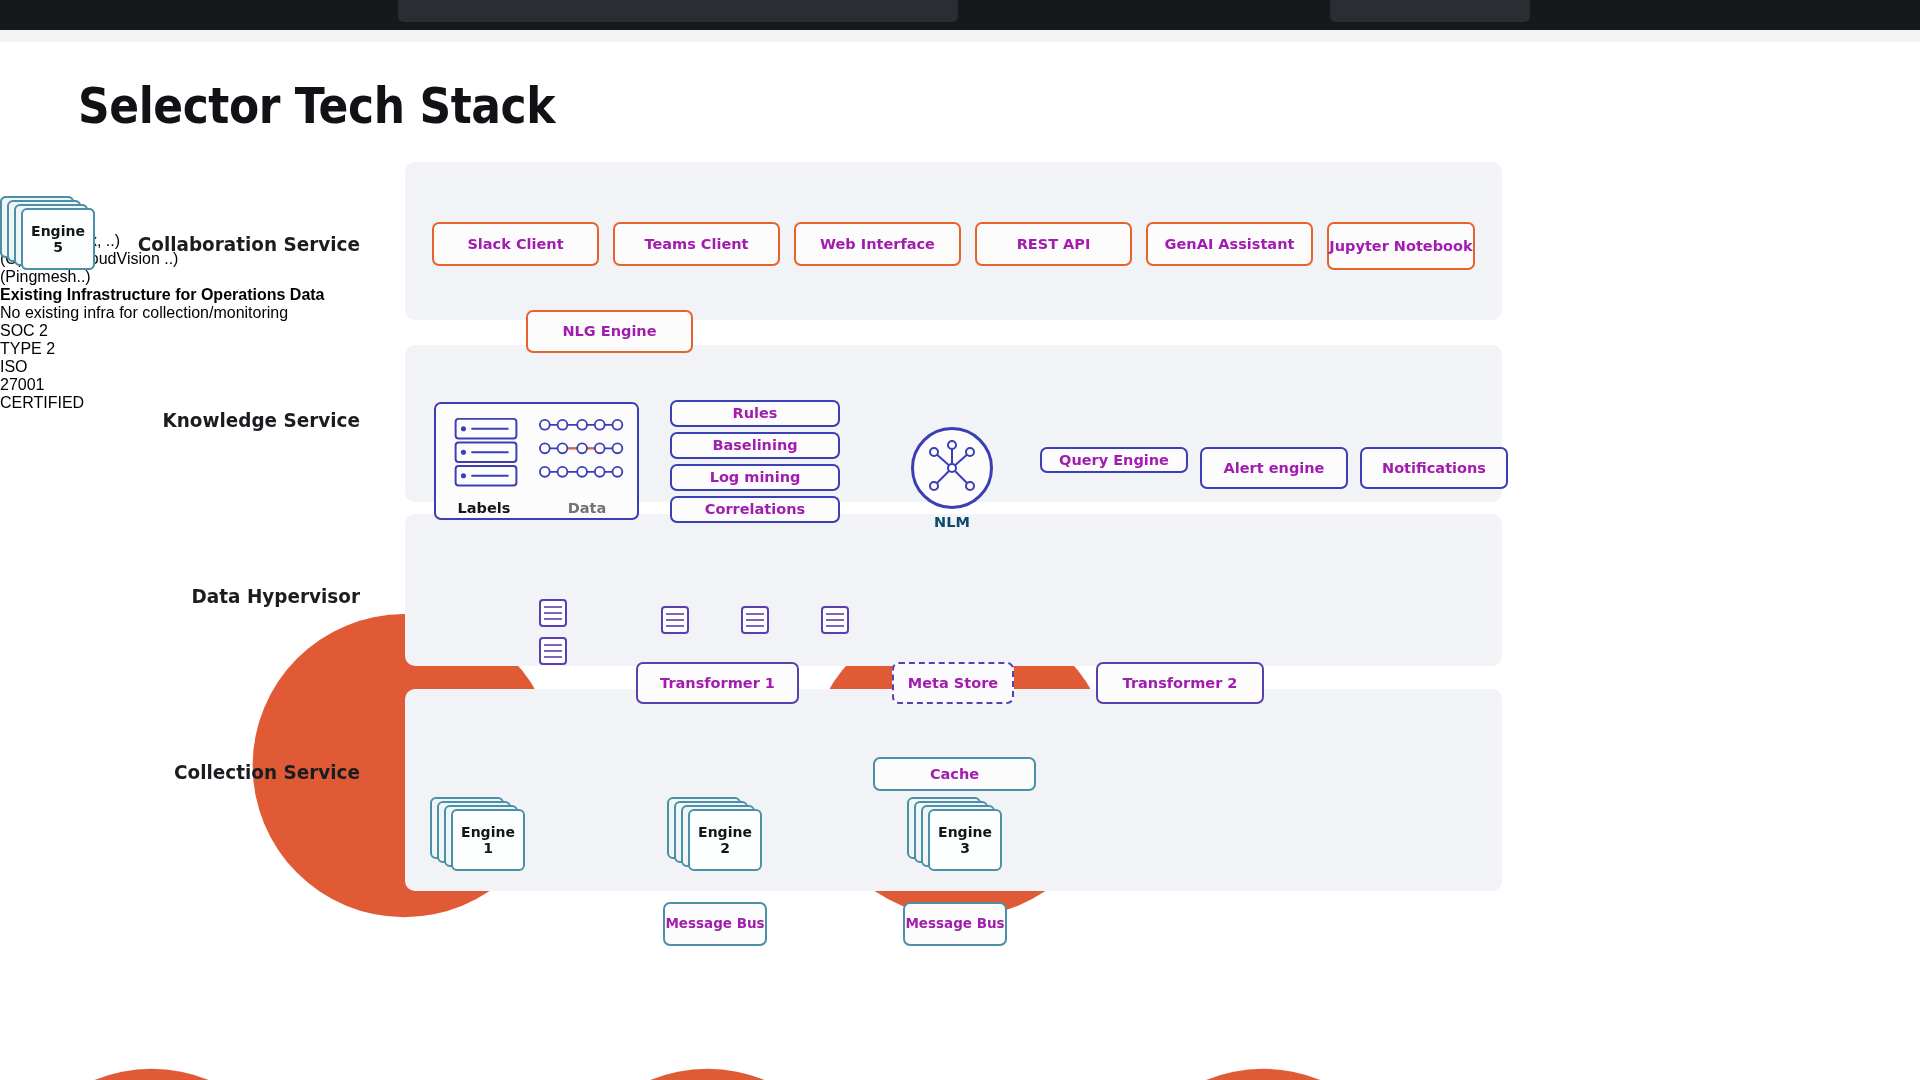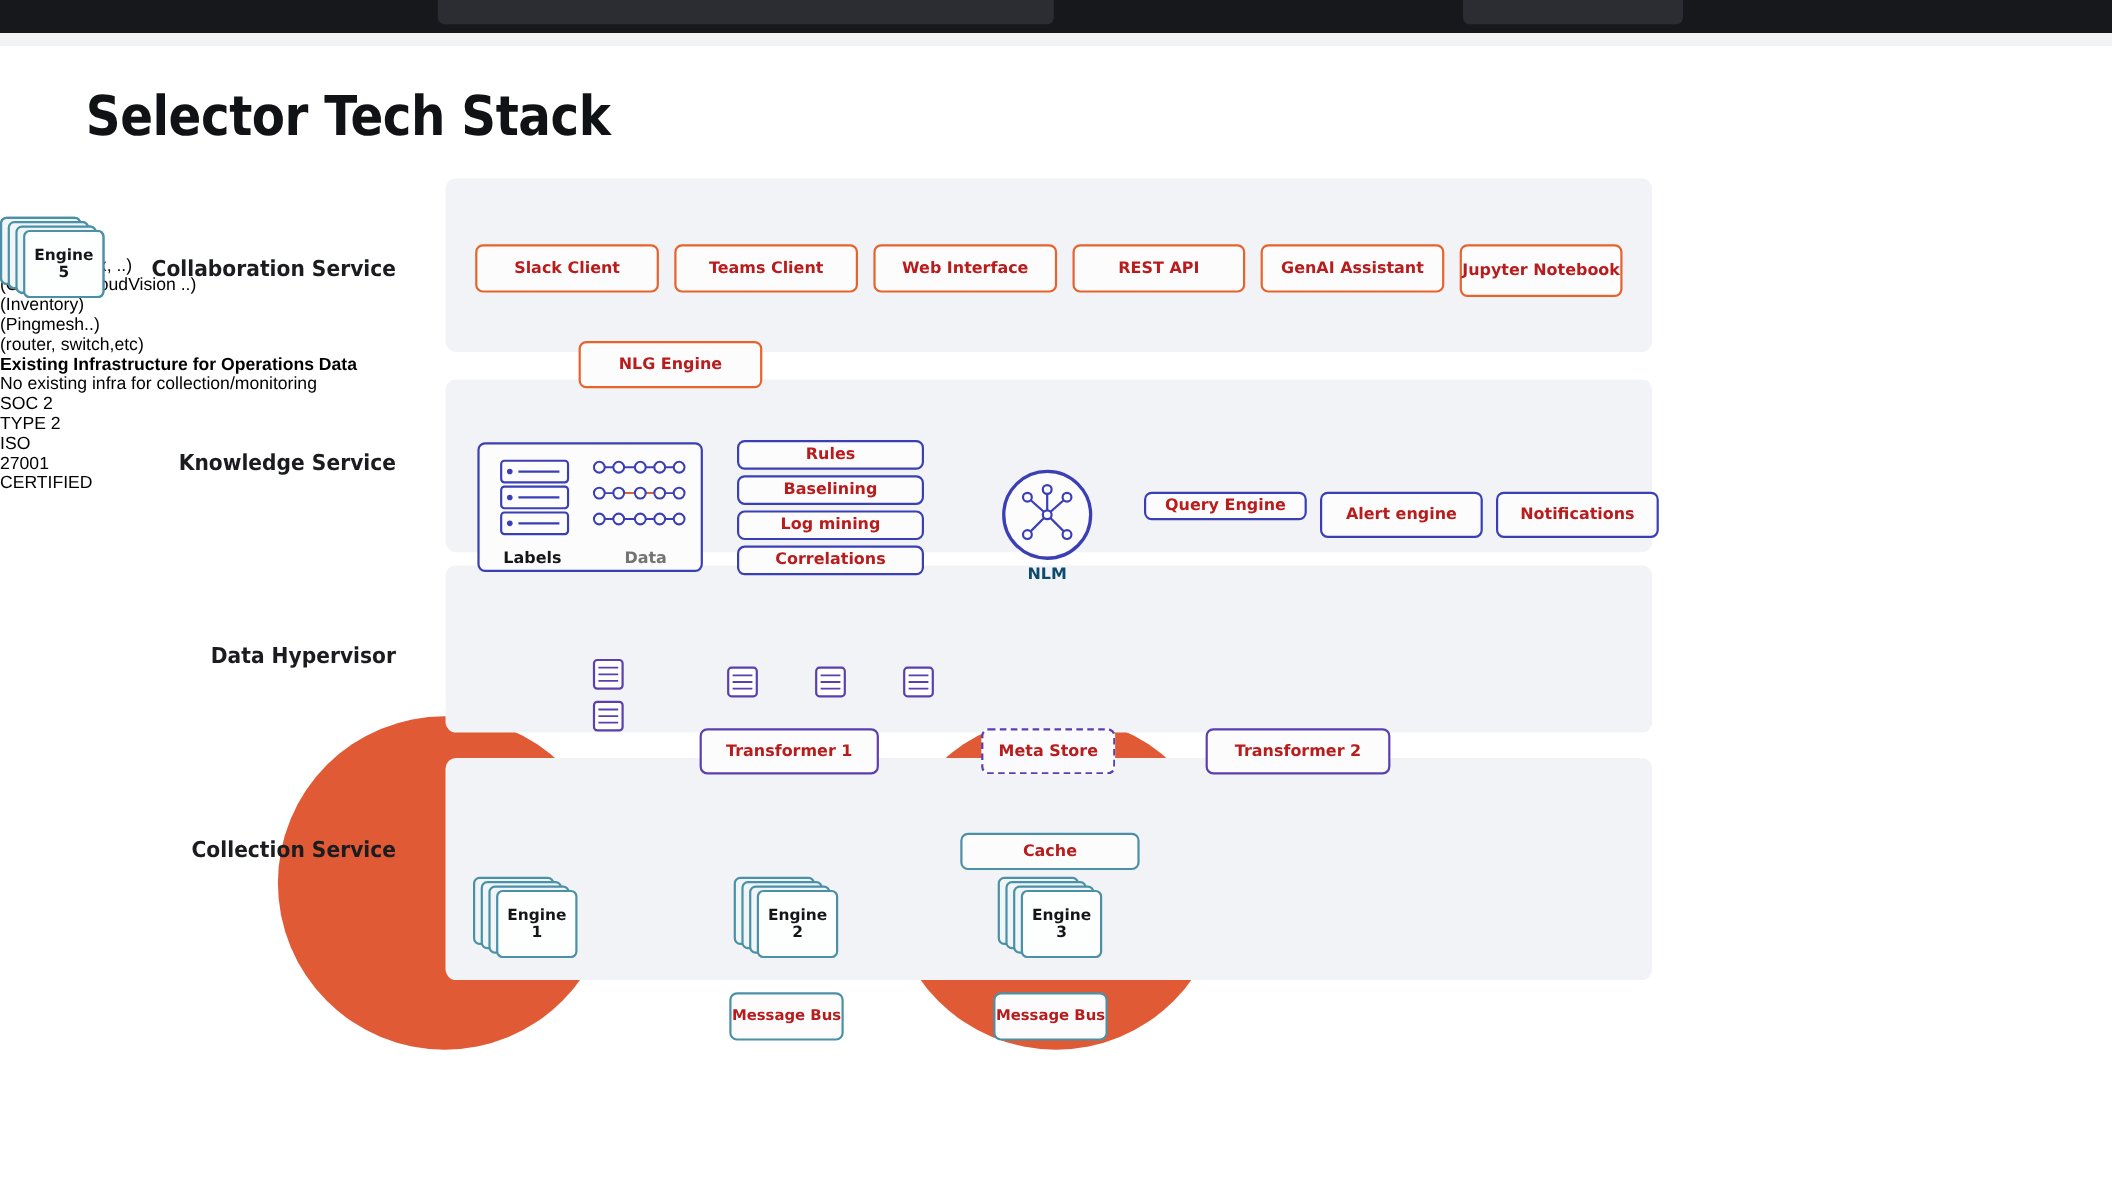--- a/index.html
+++ b/index.html
@@ -56,21 +56,21 @@
   #label-collab  { left: 110px; top: 190px; }
   #label-know    { left: 110px; top: 366px; }
   #label-hyper   { left: 110px; top: 542px; }
   #label-collect { left: 110px; top: 718px; }
 
   
   .node {
     position: absolute; display: flex; align-items: center;
     justify-content: center; text-align: center;
     background: #fcfcfd; border-radius: 7px;
-    font-size: 14.5px; font-weight: bold; color: #b91c1c;
+    font-size: 14.5px; font-weight: bold; color: #a21caf;
     line-height: 1.15;
     font-family: "DejaVu Sans", sans-serif;
   }
   .node.orange { border: 2.4px solid #e8622c; }
   .node.blue   { border: 2.4px solid #3b3fb5; }
   .node.purple { border: 2.4px solid #5b3fb0; }
   .node.teal   { border: 2px solid #4b90a6; }
   .node.dashed { border: 2.2px dashed #5b3fb0; background: #fbfbfd; }
 
   
@@ -498,23 +498,21 @@
   <div class="src-chip" style="left:694px; top:941px;"></div>
   <div class="src-box" style="left:903px; top:935px;"></div>
   <div class="src-chip" style="left:934px; top:941px;"></div>
   <div class="src-box" style="left:1140px; top:935px;"></div>
   <div class="src-chip" style="left:1171px; top:941px;"></div>
   <div class="src-box" style="left:1377px; top:935px;"></div>
   <div class="src-chip" style="left:1408px; top:941px;"></div>
 
   <div class="src-label" style="left:378px; top:992px;">(Splunk,Influx, ..)</div>
   <div class="src-label" style="left:615px; top:992px;">(OpenNTI,CloudVision ..)</div>
-  <div class="src-label" style="left:855px; top:992px;">(Inventory)</div>
   <div class="src-label" style="left:1092px; top:992px;">(Pingmesh..)</div>
-  <div class="src-label" style="left:1329px; top:992px;">(router, switch,etc)</div>
 
   <div class="caption" style="left:450px; top:1030px; width:400px;font-weight:bold;">Existing Infrastructure for Operations Data</div>
   <div class="caption" style="left:1035px; top:1030px; width:440px;">No existing infra for collection/monitoring</div>
 
   
   <div class="badge-ring" style="left:1733px; top:715px;"></div>
   <div class="badge-top" style="left:1733px; top:730px;">SOC 2</div>
   <div class="badge-div" style="left:1739px; top:765px;"></div>
   <div class="badge-bot" style="left:1733px; top:773px;">TYPE 2</div>
   <div class="banner-wing" style="left:1728px; top:815px;"></div>

